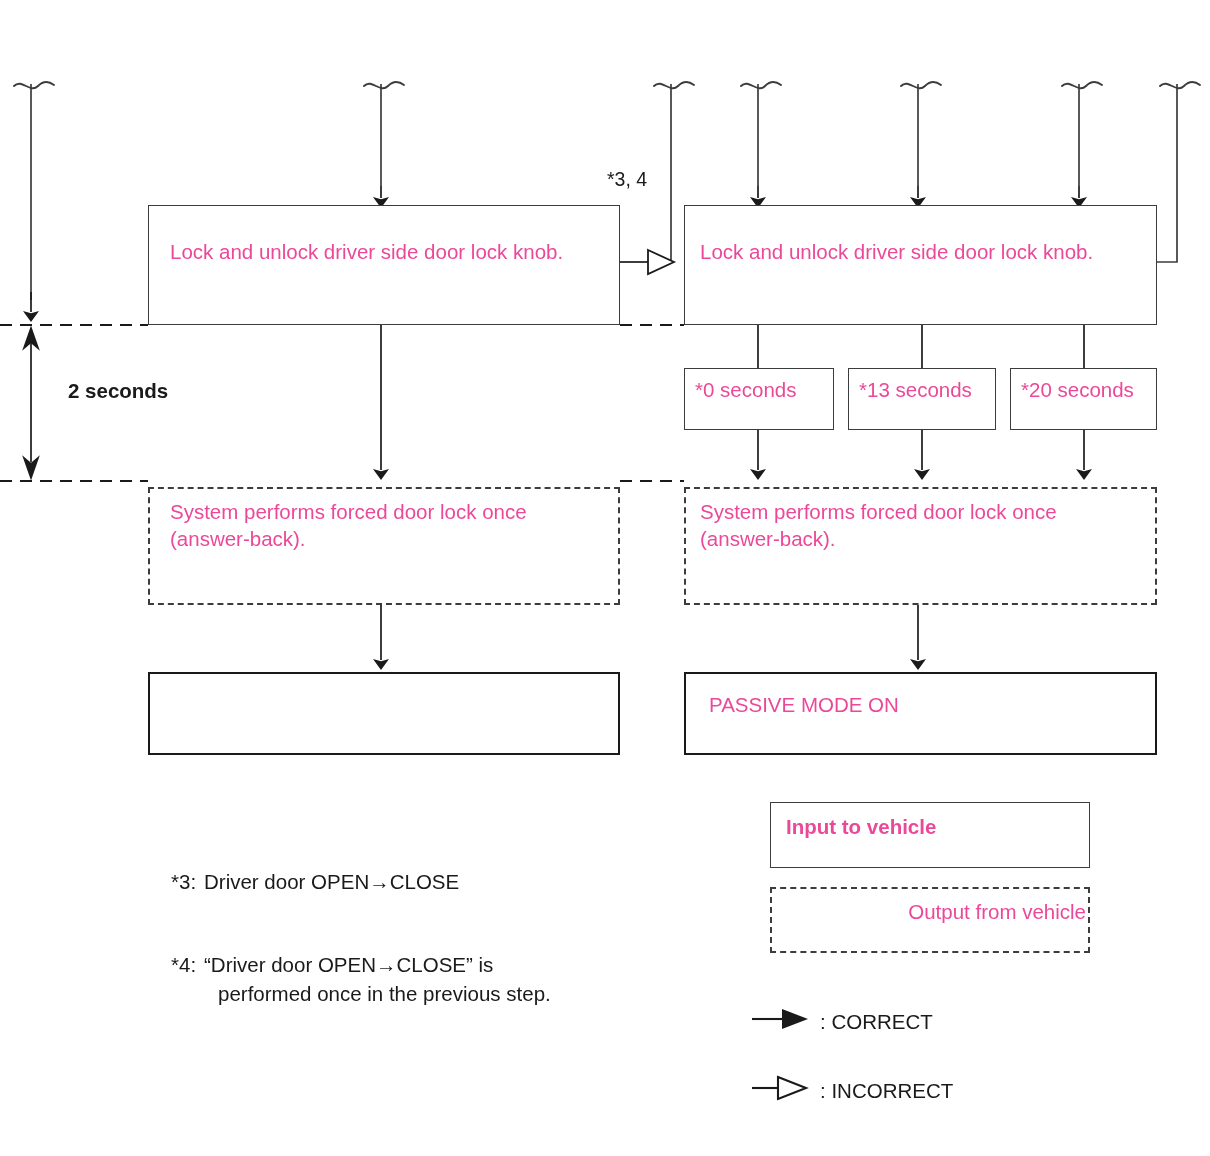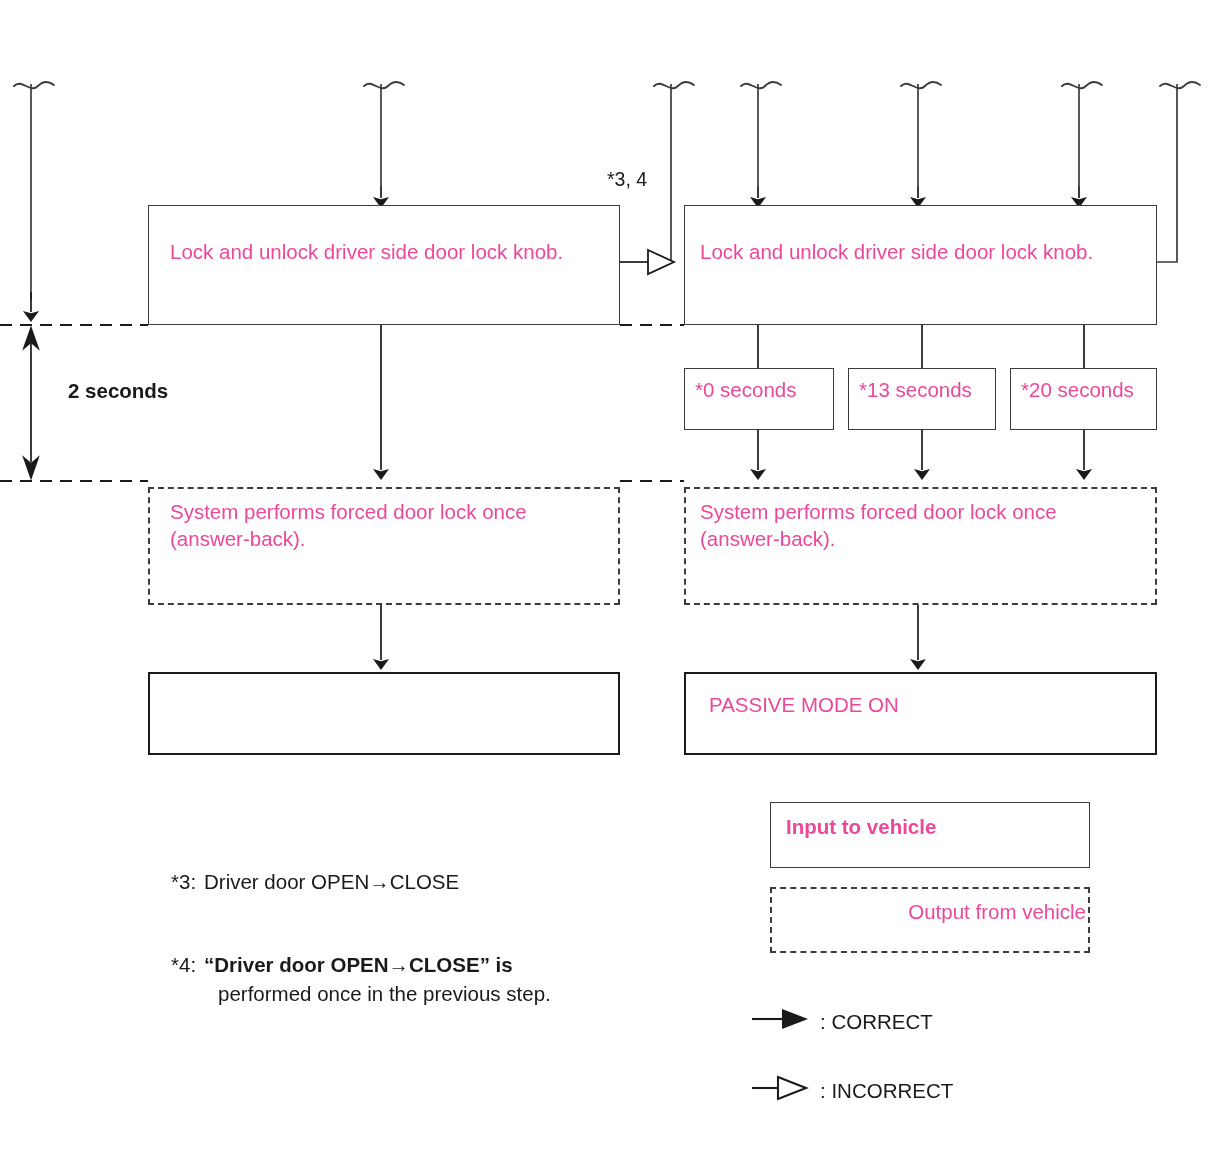--- a/index.html
+++ b/index.html
@@ -193,21 +193,21 @@
   <div class="inner-label" style="left:700px; top:500px; width:450px;">System performs forced door lock once</div>
   <div class="inner-label" style="left:700px; top:527px; width:450px;">(answer-back).</div>
 
   <div class="box-solid-thick" style="left:684px; top:672px; width:473px; height:83px;"></div>
   <div class="inner-label" style="left:682px; top:693px; width:450px;margin-left:27px;">PASSIVE MODE ON</div>
 
   <div class="txt t20" style="left:171px; top:868px;">*3:</div>
   <div class="txt t20" style="left:204px; top:868px;">Driver door OPEN→CLOSE</div>
 
   <div class="txt t20" style="left:171px; top:951px;">*4:</div>
-  <div class="txt t20" style="left:204px; top:951px;font-weight:bold;">“Driver door OPEN→CLOSE” is</div>
+  <div class="txt t20" style="left:204px; top:951px;">“Driver door OPEN→CLOSE” is</div>
   <div class="txt t20" style="left:218px; top:980px;">performed once in the previous step.</div>
 
   <div class="box-solid" style="left:770px; top:802px; width:320px; height:66px;"></div>
   <div class="inner-label" style="left:786px; top:815px; width:300px;font-weight:bold;">Input to vehicle</div>
 
   <div class="box-dashed" style="left:770px; top:887px; width:320px; height:66px;"></div>
   <div class="inner-label" style="left:786px; top:900px; width:300px;text-align:right;">Output from vehicle</div>
 
   <div class="txt t20" style="left:820px; top:1008px;">: CORRECT</div>
 

